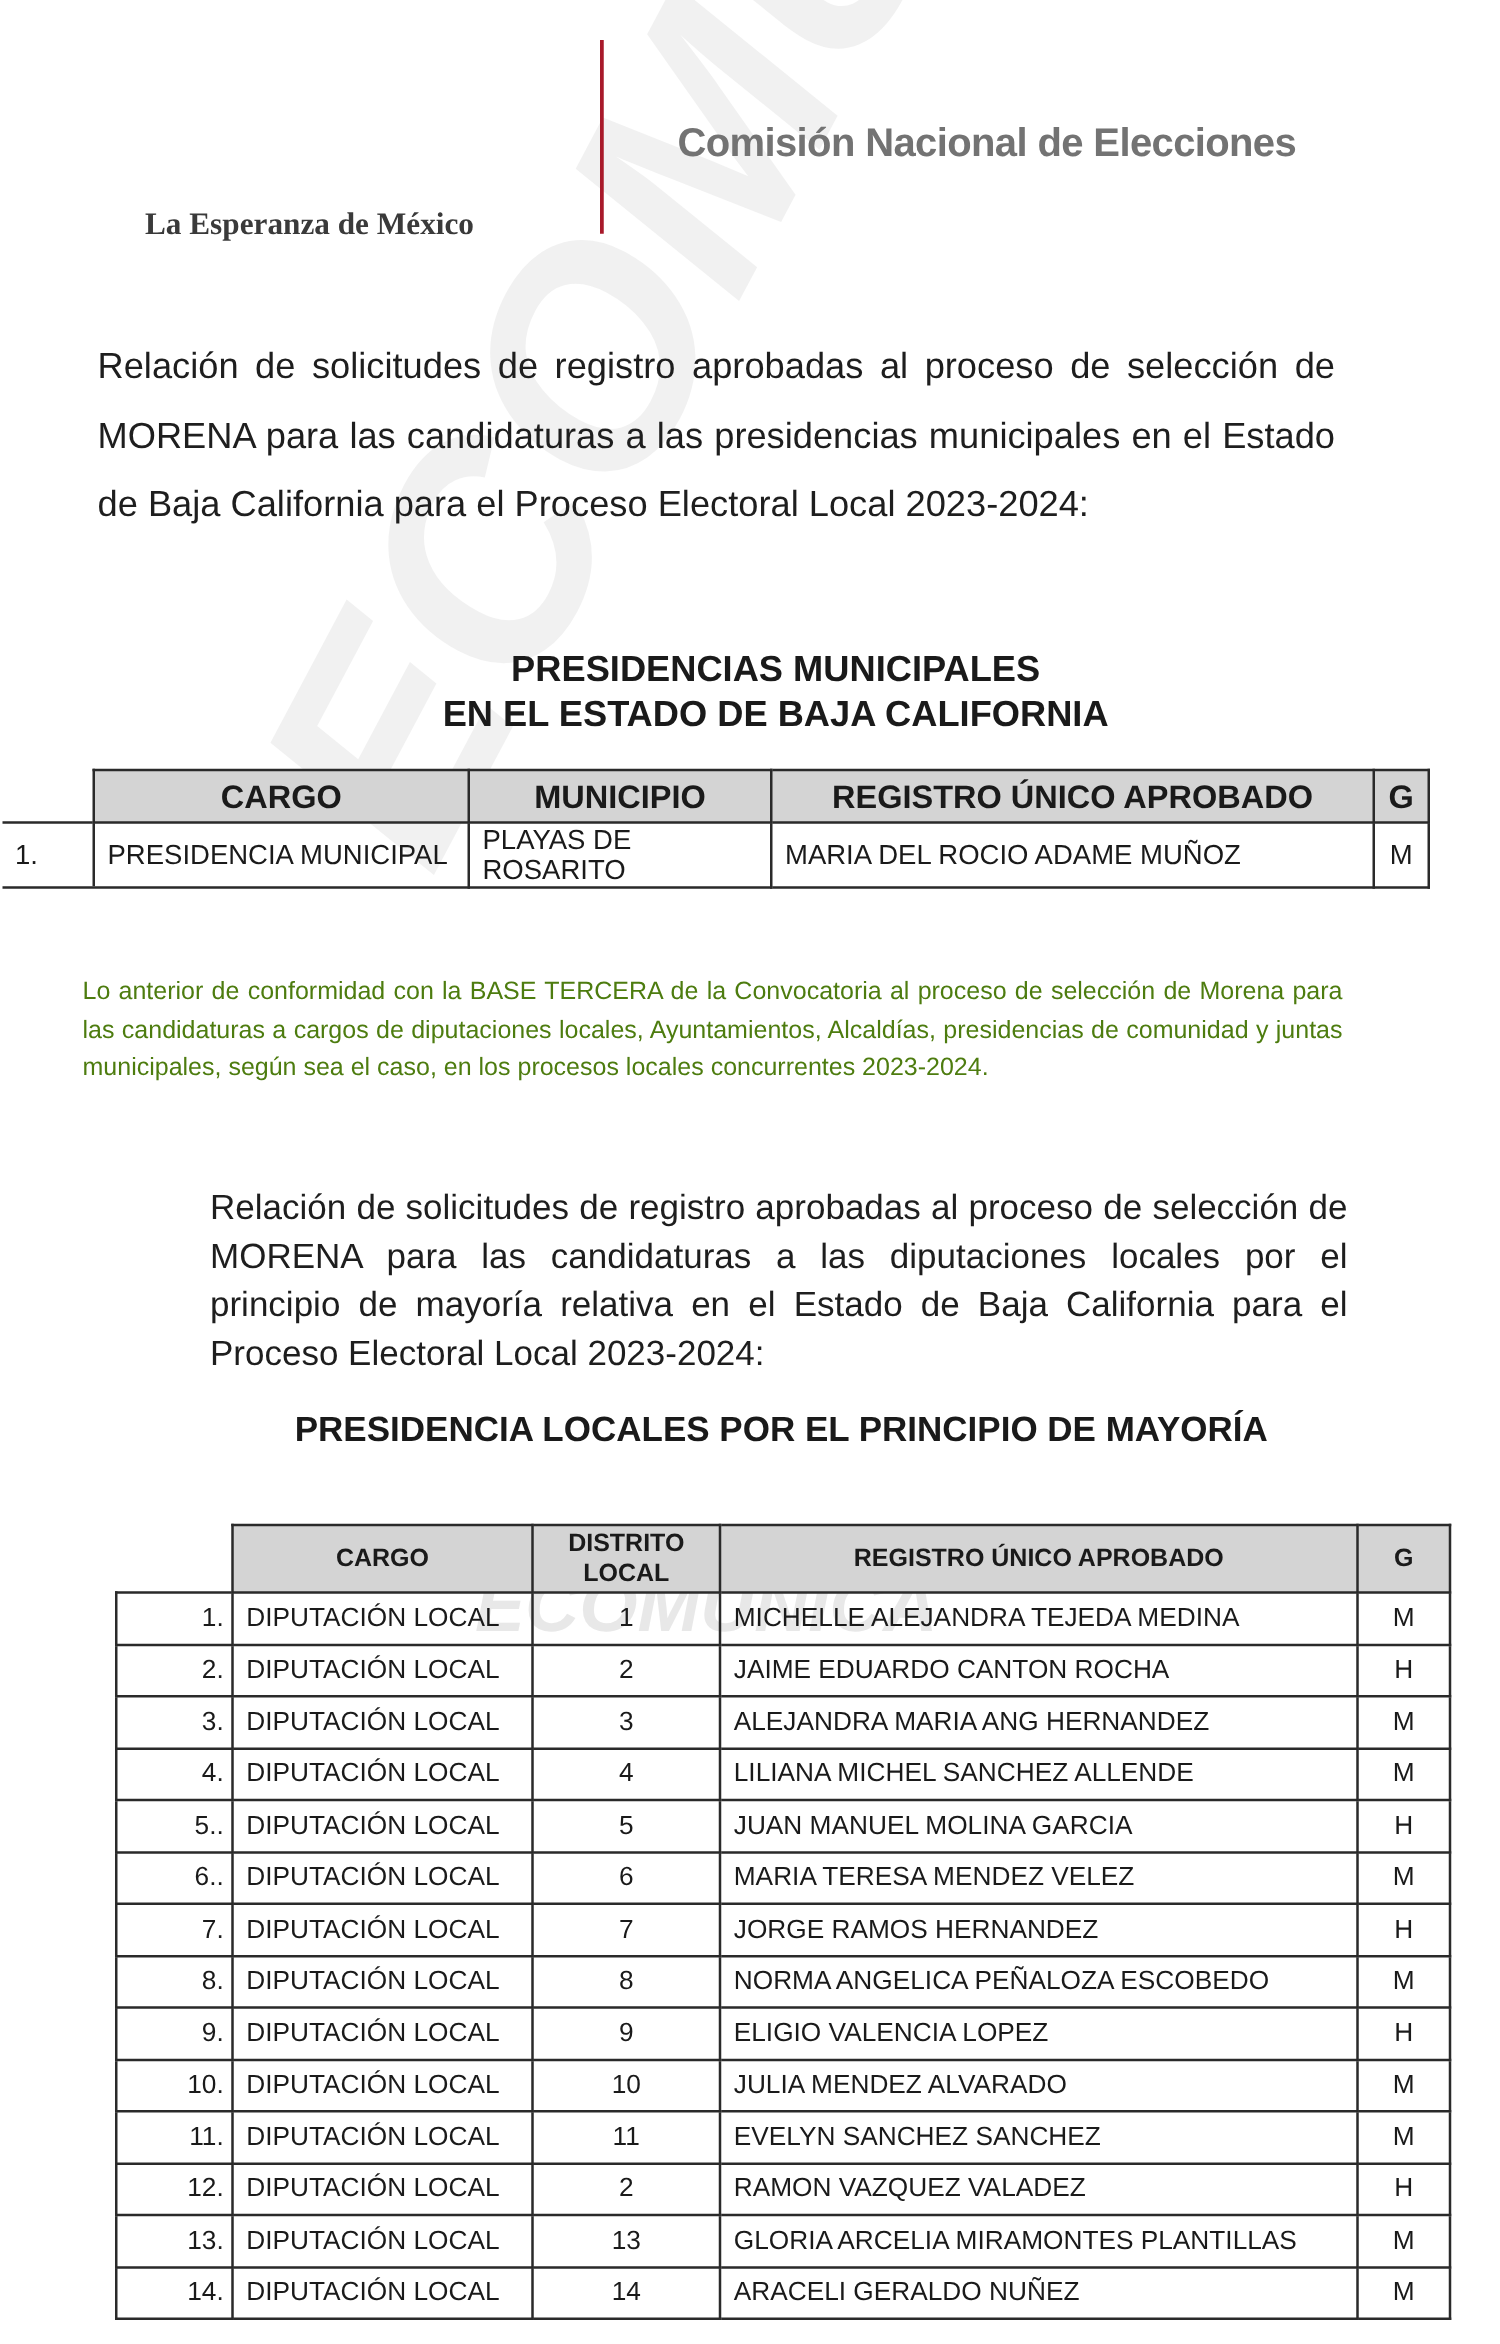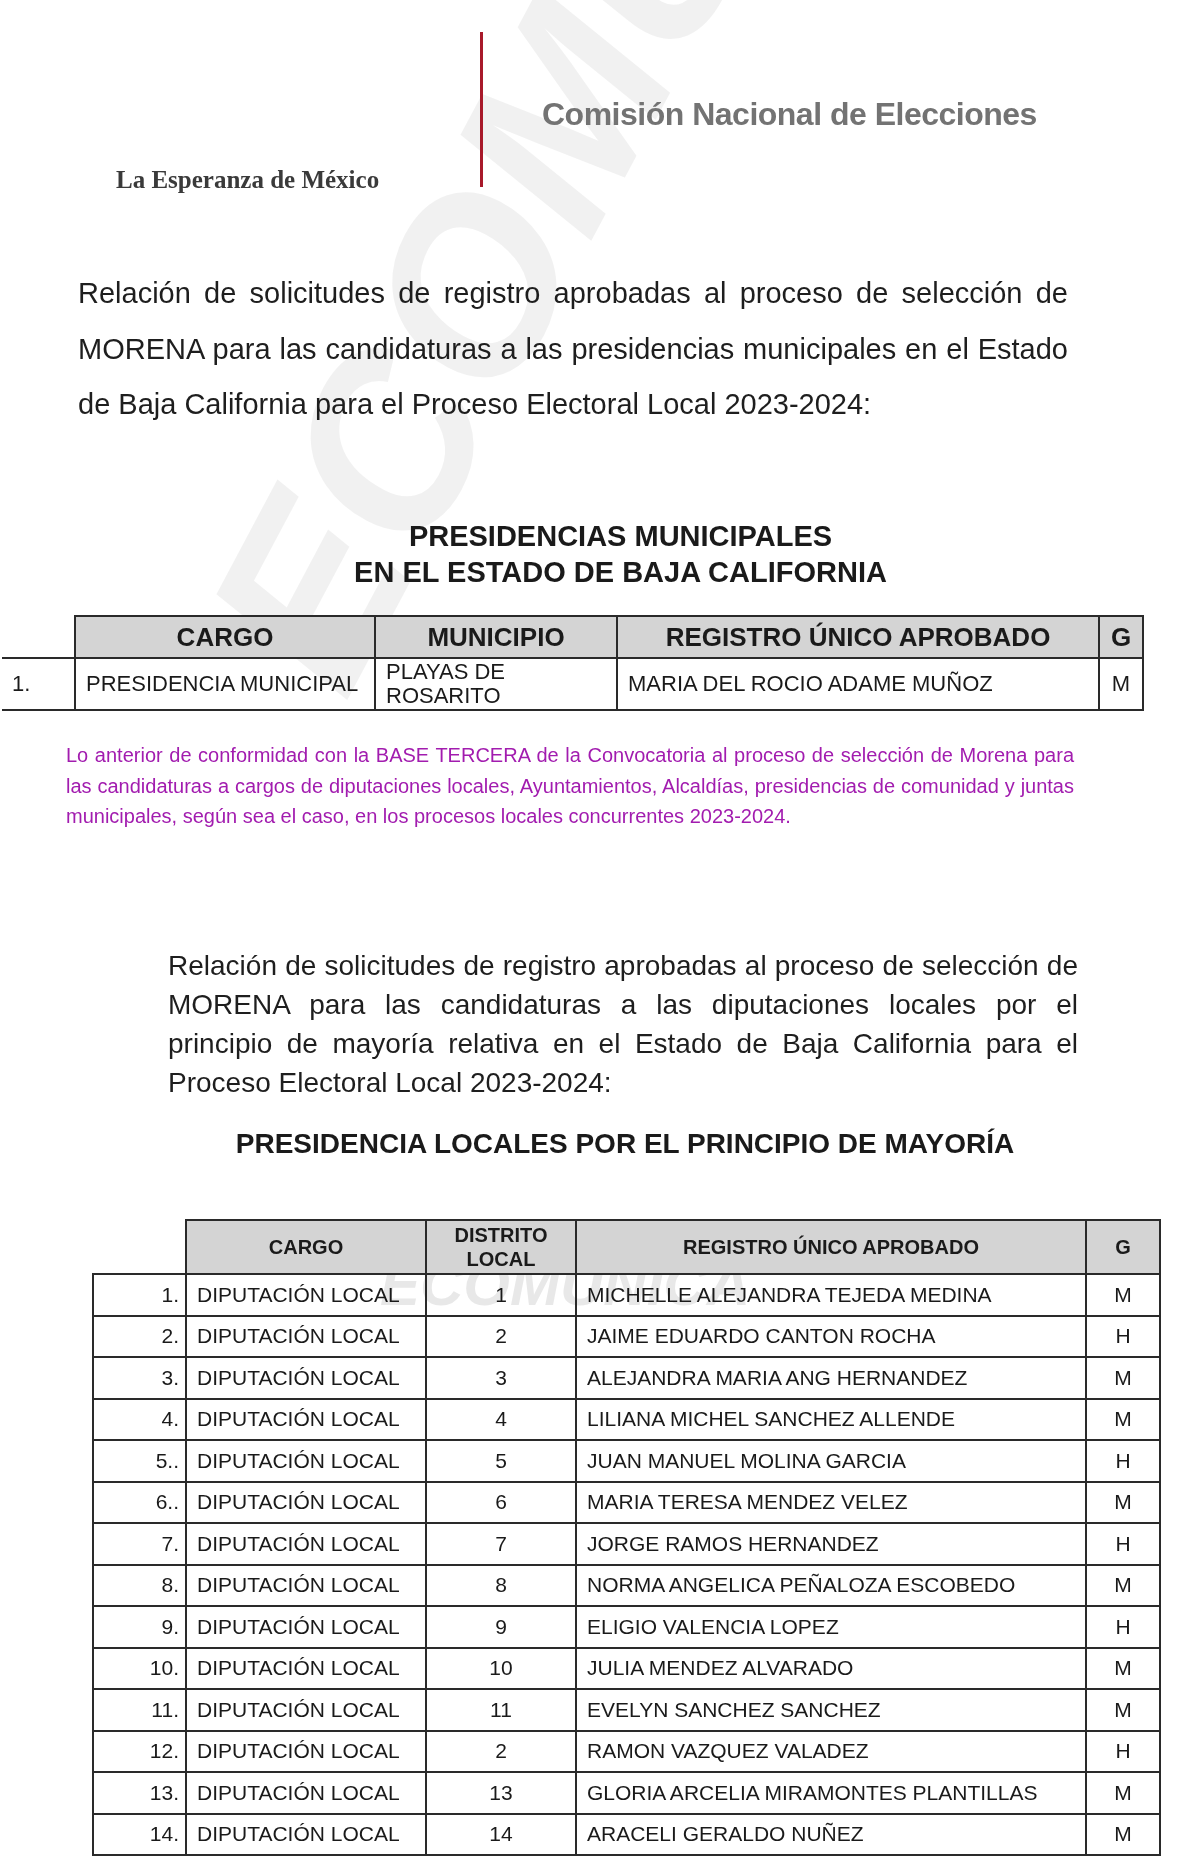--- a/index.html
+++ b/index.html
@@ -43,22 +43,22 @@
   .t1 td { height: 50px; line-height: 24px; }
   .t1 .idx { border: none; border-top: 2px solid #2a2a2a; border-bottom: 2px solid #2a2a2a; width: 50px; background: transparent; }
   .t1 .idx-h { border: none; background: transparent; }
   .t2 { left: 92px; top: 1219px; }
   .t2 td, .t2 th { border: 2px solid #2a2a2a; font-size: 21px; height: 39.5px; padding: 0 10px; }
   .t2 th { background: #d4d4d4; font-size: 20px; height: 52px; line-height: 24px; }
   .t2 .idx-h { border: none; background: transparent; }
   .t2 .num { text-align: right; padding-right: 6px; }
   .center { text-align: center; }
   .para2 {
-    position: absolute; left: 66px; top: 740px; width: 1008px; font-size: 20px; line-height: 30.5px;
-    text-align: justify; color: #a21caf;
+    position: absolute; left: 66px; top: 778px; width: 1008px; font-size: 20px; line-height: 30.5px;
+    text-align: justify; color: #4d7c0f;
   }
   .para3 {
     position: absolute; left: 168px; top: 946px; width: 910px; font-size: 28px; line-height: 39px;
     text-align: justify; color: #1e1e1e;
   }
 </style>
 </head>
 <body>
 
 <div class="watermark" style="left:150px; top:600px; font-size:240px; transform:rotate(-62deg); transform-origin:left top;">ECOMUNICA</div>

